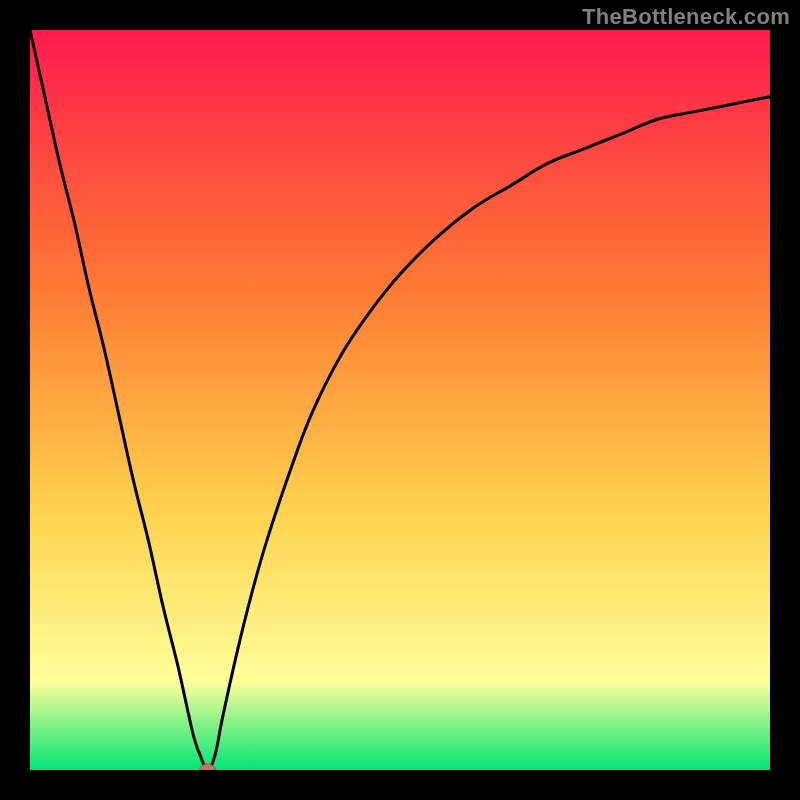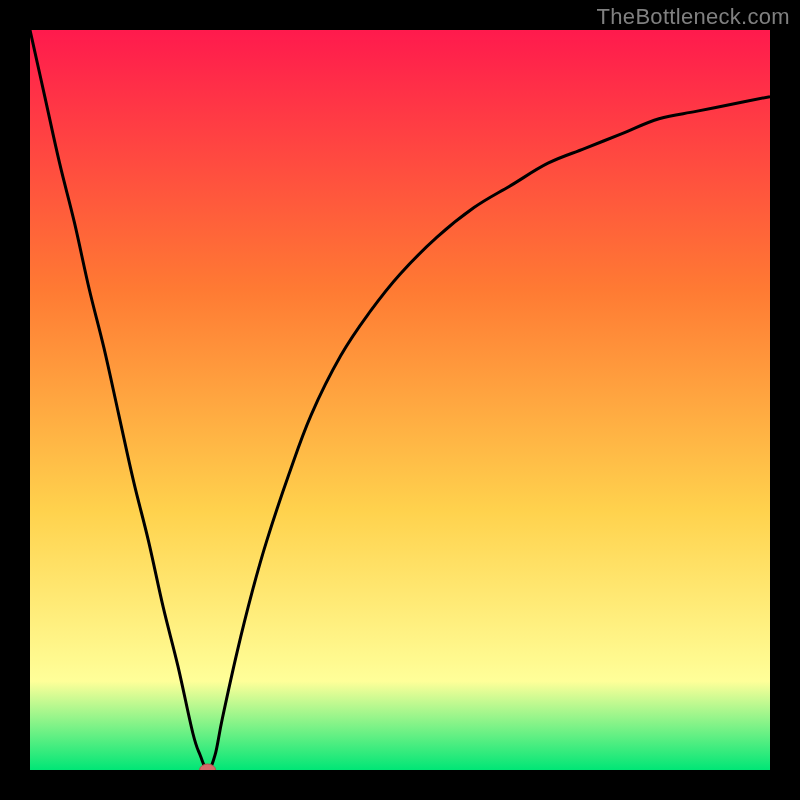--- a/index.html
+++ b/index.html
@@ -23,21 +23,21 @@
     top: 30px;
     width: 740px;
     height: 740px;
   }
   .attribution {
     position: absolute;
     top: 4px;
     right: 10px;
     color: #808080;
     font-size: 22px;
-    font-weight: 400;
+    font-weight: 700;
     letter-spacing: 0.3px;
   }
   svg {
     display: block;
   }
 </style>
 </head>
 <body>
 
 <div class="outer">

